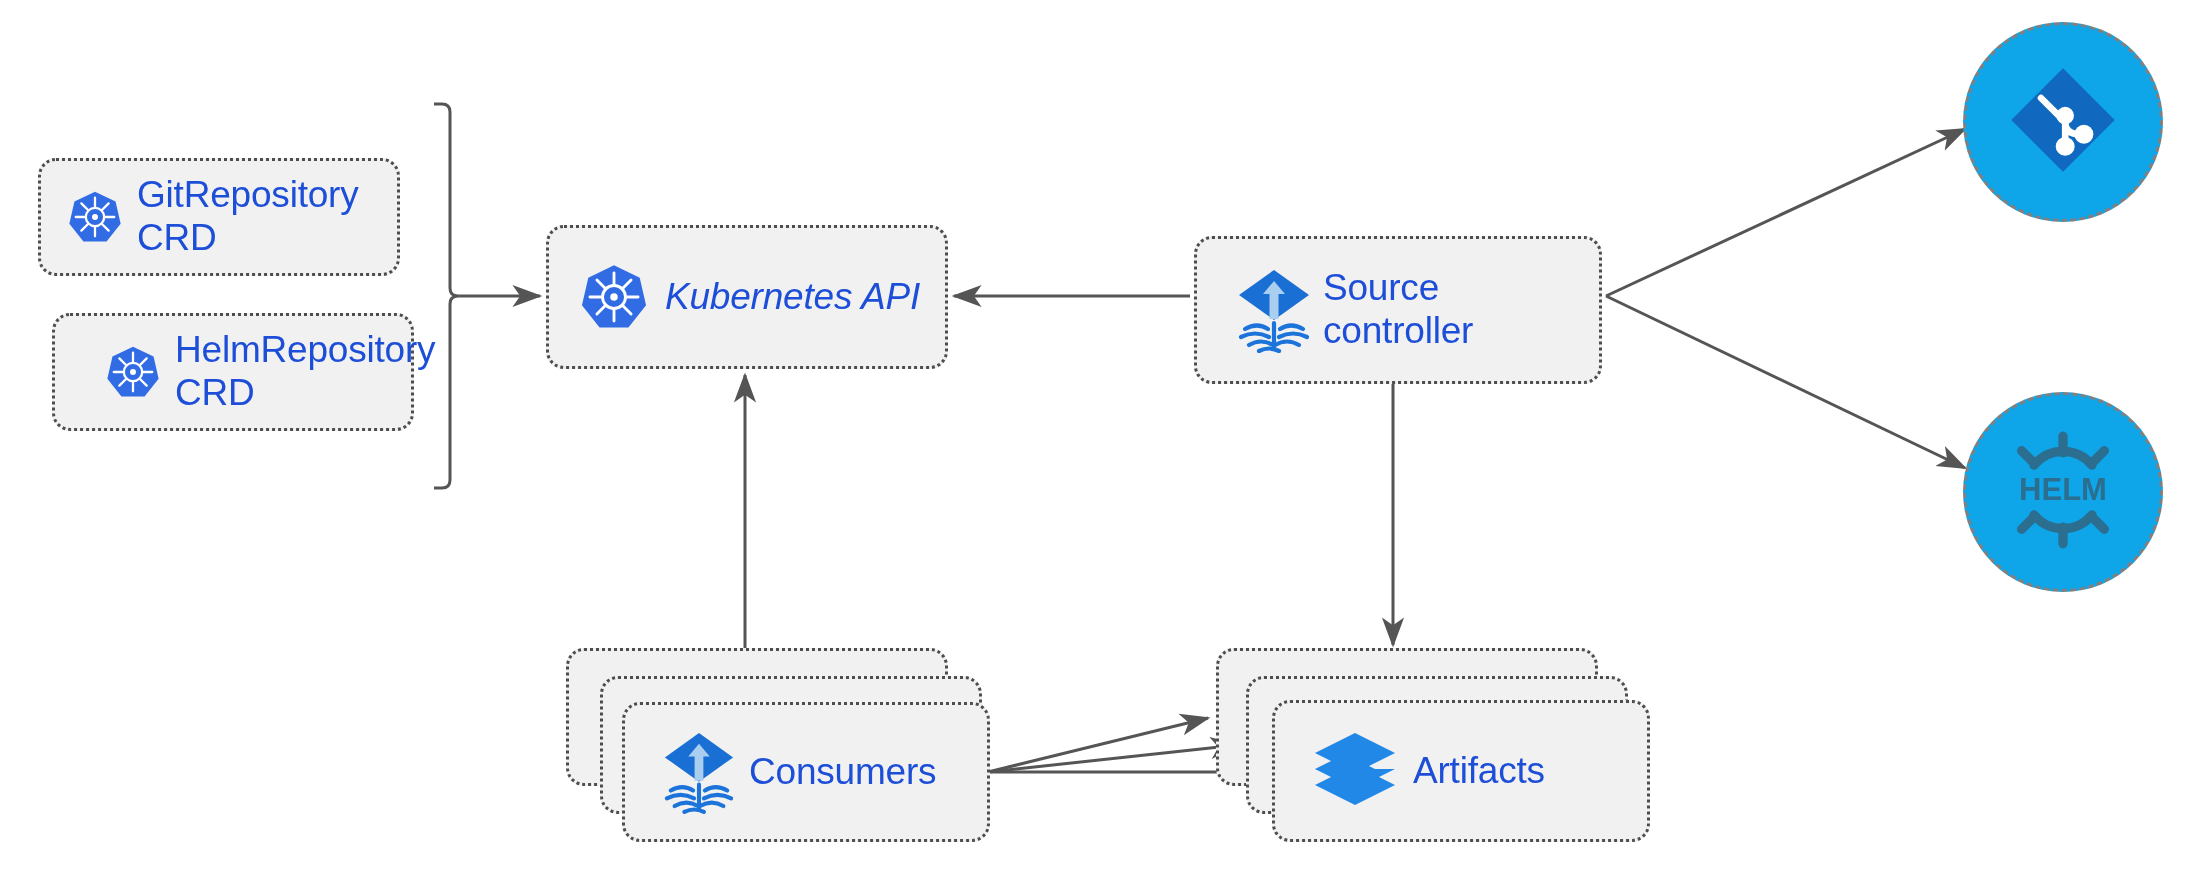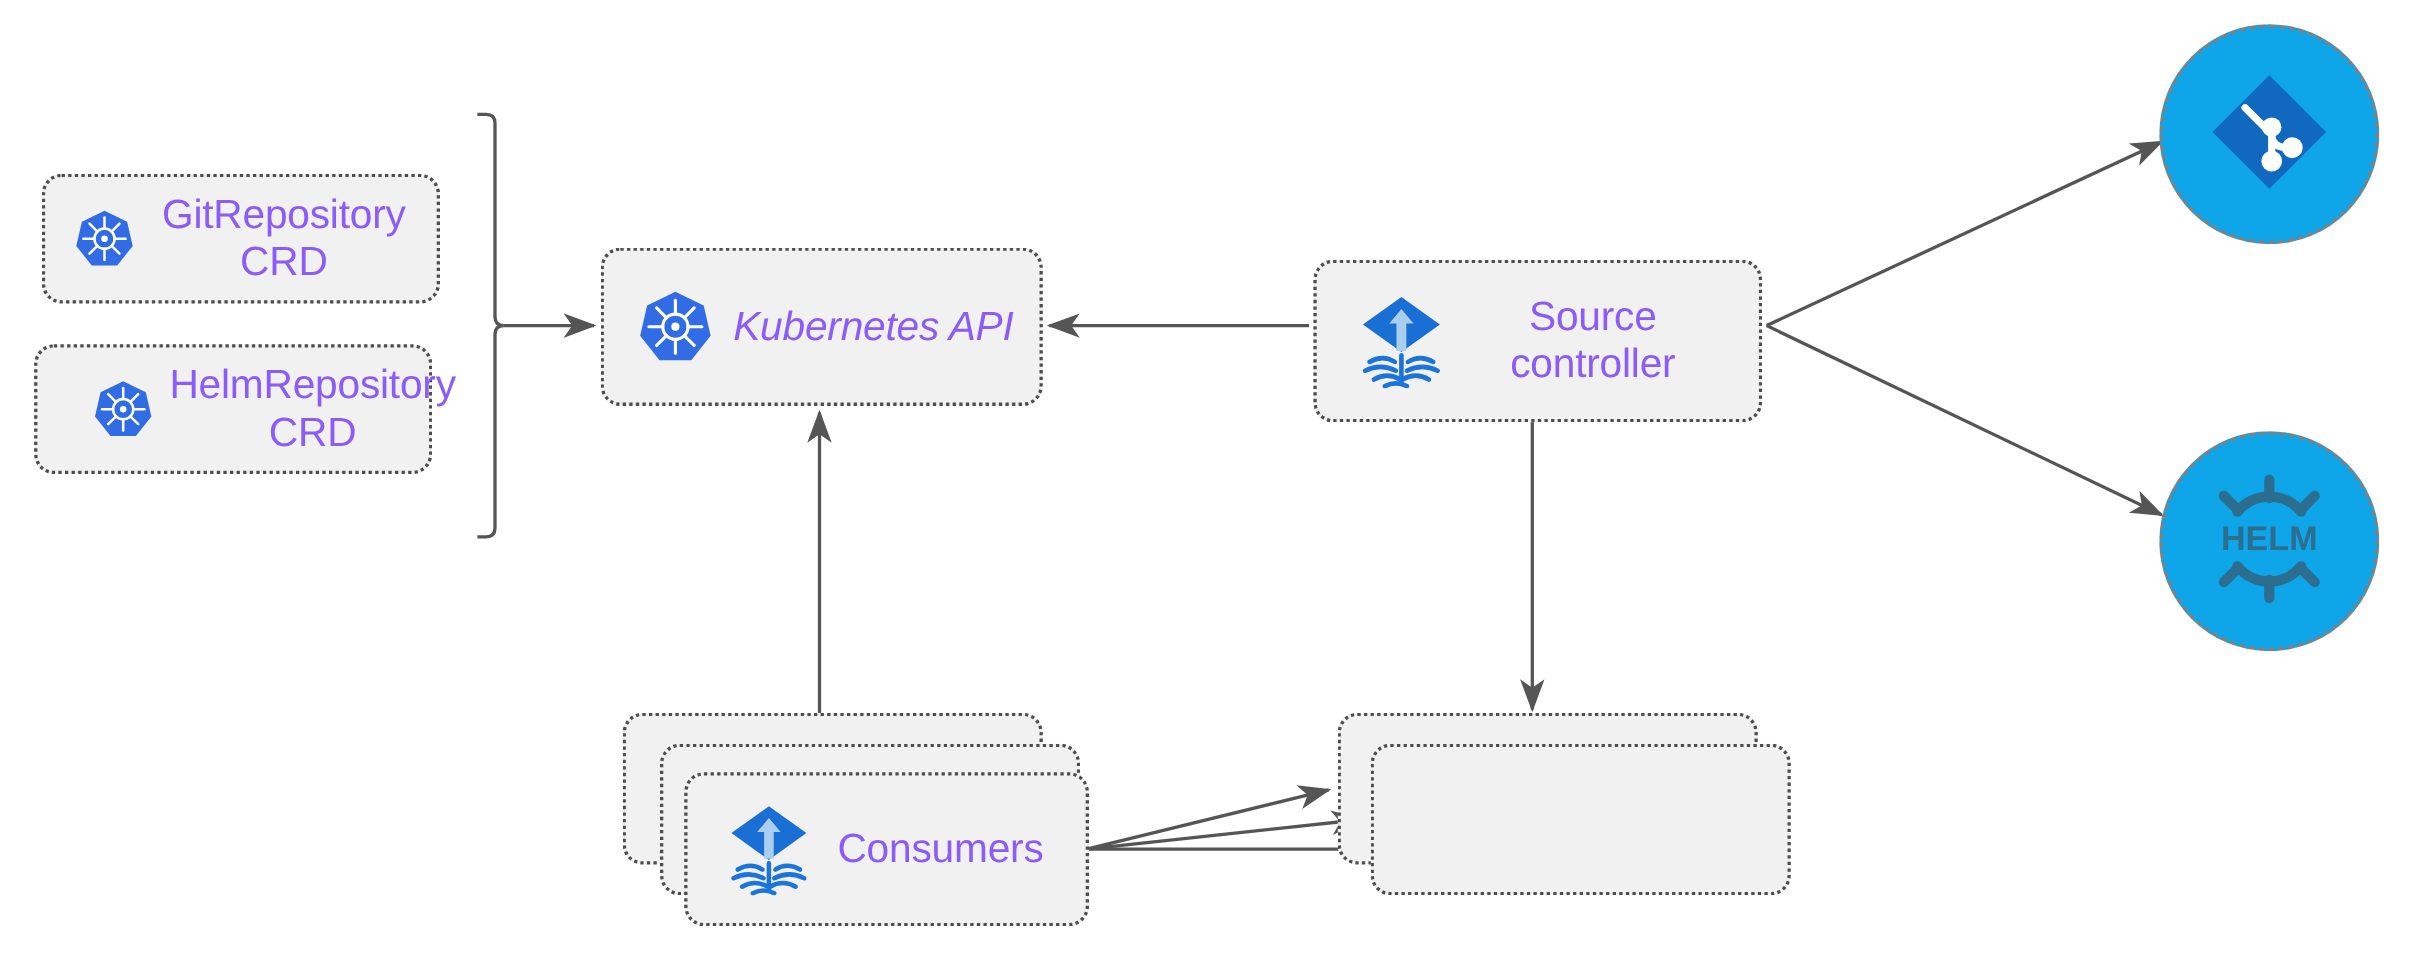--- a/index.html
+++ b/index.html
@@ -30,24 +30,23 @@
     box-sizing: border-box;
     background: #F1F1F1;
     border: 3px dotted #4D4D4D;
     border-radius: 18px;
     display: flex;
     flex-direction: row;
     align-items: center;
     justify-content: flex-start;
   }
   .node .label {
-    color: #8b5cf6;
+    color: #1d4ed8;
     font-size: 37px;
     line-height: 1.15;
-    text-align: center;
     white-space: pre-line;
     letter-spacing: -0.2px;
   }
   .node .icon {
     flex: 0 0 auto;
     display: flex;
     align-items: center;
     justify-content: center;
   }
   .stack-card {
@@ -62,21 +61,21 @@
     box-sizing: border-box;
     background: #0ea5e9;
     border: 3px dashed #808080;
     border-radius: 50%;
     display: flex;
     align-items: center;
     justify-content: center;
   }
   
   #crd-git   { left: 38px;  top: 158px; width: 362px; height: 118px; }
-  #crd-helm  { left: 31px;  top: 313px; width: 362px; height: 118px; padding-left: 24px; }
+  #crd-helm  { left: 52px;  top: 313px; width: 362px; height: 118px; padding-left: 24px; }
   .crd .icon { margin-left: 26px; margin-right: 14px; }
   .crd .label { flex: 1 1 auto; padding-right: 18px; }
   
   #k8s-api { left: 546px; top: 225px; width: 402px; height: 144px; font-style: italic; }
   #k8s-api .icon  { margin-left: 30px; margin-right: 16px; }
   #k8s-api .label { flex: 1 1 auto; padding-right: 22px; }
   
   #source-controller { left: 1194px; top: 236px; width: 408px; height: 148px; }
   #source-controller .icon  { margin-left: 38px; margin-right: 10px; }
   #source-controller .label { flex: 1 1 auto; padding-right: 26px; }
@@ -236,20 +235,31 @@
           <path d="M24 84 Q 34 79 44 84"></path>
           <path d="M39 56 L39 82"></path>
         </g>
       </svg>
     </span>
     <span class="label">Consumers</span>
   </div>
 
   <div class="stack-card" id="artifacts-card-3"></div>
   <div class="stack-card" id="artifacts-card-2"></div>
+  <div class="node" id="artifacts">
+    <span class="icon">
+      <svg width="84" height="80" viewBox="0 0 84 80" xmlns="http://www.w3.org/2000/svg">
+        <path d="M42 2 L82 22 L42 42 L2 22 Z" fill="#2288E8"></path>
+        <path d="M42 28 L62 38 L42 48 L22 38 Z M2 38 L22 28 L42 38 L42 48 L2 38 Z" fill="#2288E8"></path>
+        <path d="M42 38 L82 38 L42 58 L2 38 Z" fill="#2288E8"></path>
+        <path d="M2 54 L22 44 L42 54 L62 44 L82 54 L42 74 Z" fill="#2288E8"></path>
+      </svg>
+    </span>
+    <span class="label">Artifacts</span>
+  </div>
 
   <div class="circle-node" id="git-circle">
     <span class="icon">
       <svg width="110" height="110" viewBox="0 0 100 100" xmlns="http://www.w3.org/2000/svg">
         <path d="M50 3 L97 50 L50 97 L3 50 Z" fill="#1069BF"></path>
         <g stroke="#ffffff" stroke-width="6" fill="none" stroke-linecap="round">
           <path d="M30 30 L52 52"></path>
           <path d="M52 52 L52 72"></path>
           <path d="M52 52 Q 52 63 66 63"></path>
         </g>

